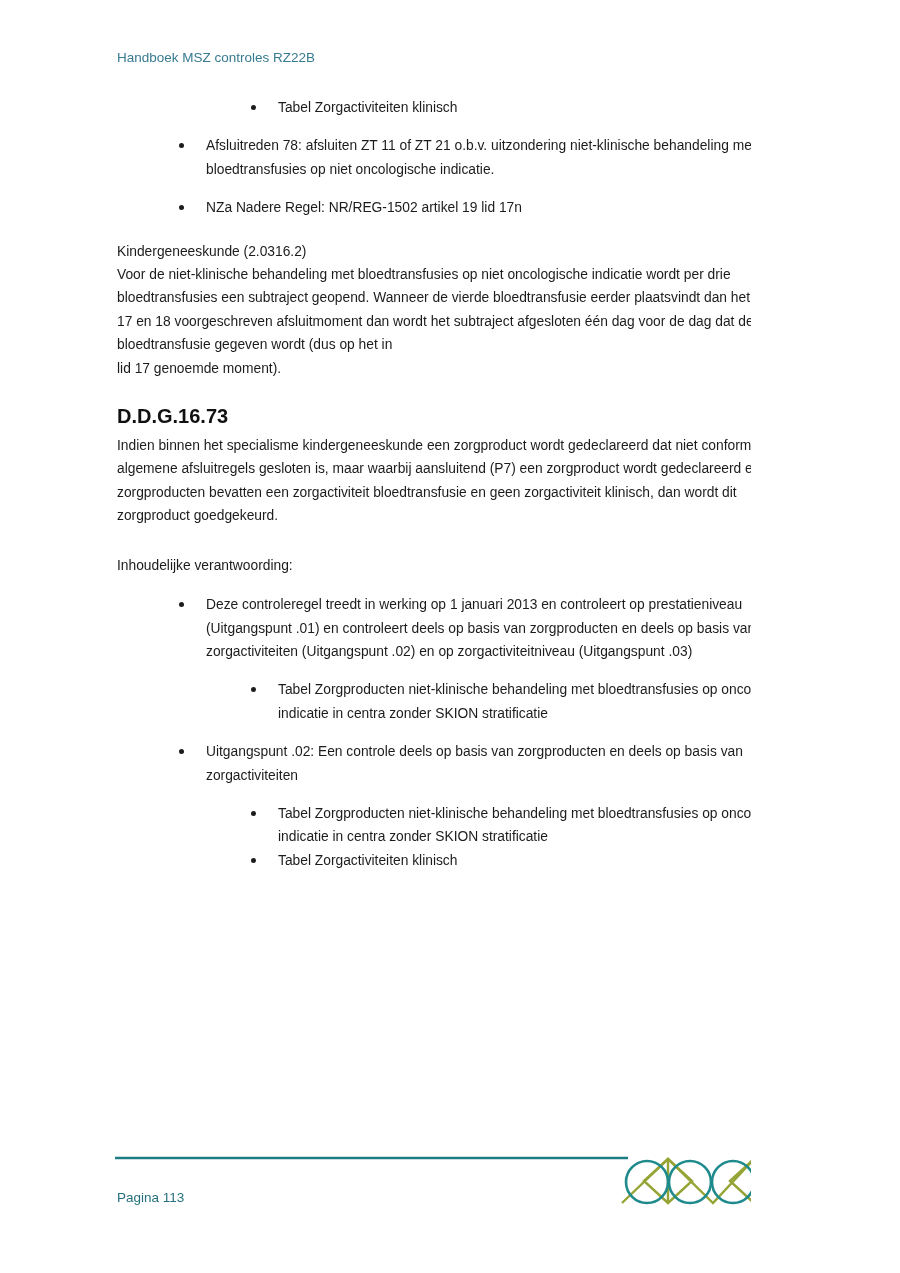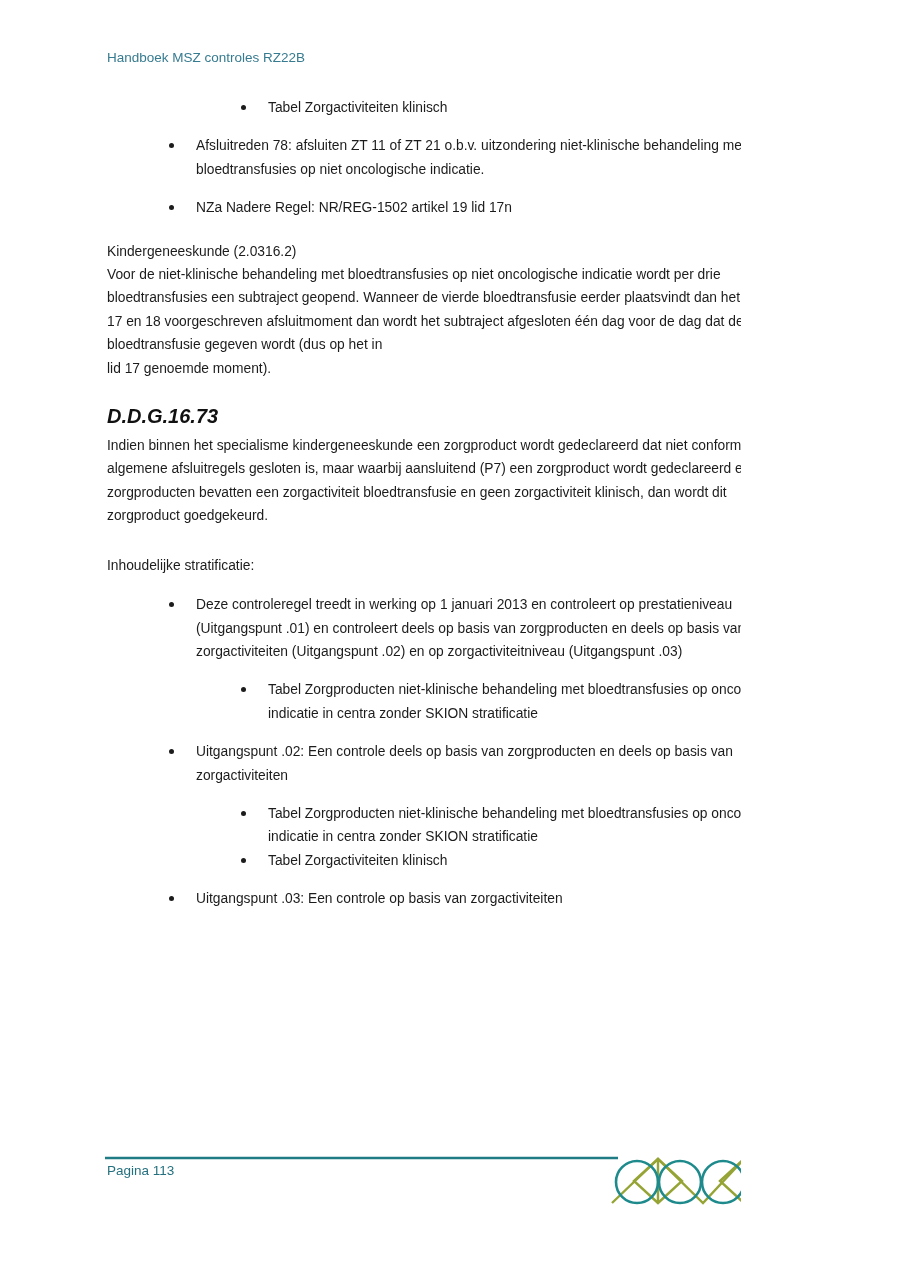--- a/index.html
+++ b/index.html
@@ -6,20 +6,21 @@
   body {
     width: 900px; height: 1273px;
     font-family: "Liberation Sans", sans-serif;
     color: #1c1c1c;
   }
   .page {
     position: relative;
     width: 741px; height: 1273px;
     background: #ffffff;
     overflow: hidden;
+    margin-left: 10px;
   }
   .content {
     position: absolute;
     left: 107px; top: 50px;
     width: 690px;
     font-size: 13.8px;
     line-height: 23.4px;
   }
   .doc-header {
     color: #377b90;
@@ -48,27 +49,26 @@
     margin-top: 20px;
   }
   .prewrap { white-space: pre-line; }
   .section-heading {
     font-size: 20px;
     font-weight: bold;
     line-height: 28px;
     margin-top: 22px;
     margin-bottom: 4px;
     color: #111111;
-    font-style: italic;
   }
   .label-line { margin-top: 26px; margin-bottom: 16px; }
   .bullets-block { margin-top: 0; }
   .footer-pagenum {
     position: absolute;
-    left: 107px; top: 1163px;
+    left: 107px; top: 1190px;
     color: #25707e;
     font-size: 13.5px;
     line-height: 16px;
   }
   .footer-art {
     position: absolute;
     left: 0; top: 1148px;
     width: 900px; height: 70px;
   }
 </style>
@@ -97,21 +97,21 @@
       <span>NZa Nadere Regel: NR/REG-1502 artikel 19 lid 17n</span>
     </div>
 
     <div class="para kinder-heading">Kindergeneeskunde (2.0316.2)</div>
     <div class="para prewrap">Voor de niet-klinische behandeling met bloedtransfusies op niet oncologische indicatie wordt per drie bloedtransfusies een subtraject geopend. Wanneer de vierde bloedtransfusie eerder plaatsvindt dan het in artikel 17 en 18 voorgeschreven afsluitmoment dan wordt het subtraject afgesloten één dag voor de dag dat de vierde bloedtransfusie gegeven wordt (dus op het in
 lid 17 genoemde moment).</div>
 
     <div class="section-heading">D.D.G.16.73</div>
     <div class="para">Indien binnen het specialisme kindergeneeskunde een zorgproduct wordt gedeclareerd dat niet conform de algemene afsluitregels gesloten is, maar waarbij aansluitend (P7) een zorgproduct wordt gedeclareerd en beide zorgproducten bevatten een zorgactiviteit bloedtransfusie en geen zorgactiviteit klinisch, dan wordt dit zorgproduct goedgekeurd.</div>
 
-    <div class="label-line">Inhoudelijke stratificatie:</div>
+    <div class="label-line">Inhoudelijke verantwoording:</div>
 
     <div class="bullets-block">
 
       <div class="li l1">
         <span class="dot"></span>
         <span>Deze controleregel treedt in werking op 1 januari 2013 en controleert op prestatieniveau (Uitgangspunt .01)  en controleert deels op basis van zorgproducten en deels op basis van zorgactiviteiten (Uitgangspunt .02) en op zorgactiviteitniveau (Uitgangspunt .03)</span>
       </div>
 
 
       <div class="li l2">
@@ -128,24 +128,20 @@
         <span class="dot"></span>
         <span>Tabel Zorgproducten niet-klinische behandeling met bloedtransfusies op oncologische indicatie in centra zonder SKION stratificatie</span>
       </div>
 
 
       <div class="li l2">
         <span class="dot"></span>
         <span>Tabel Zorgactiviteiten klinisch</span>
       </div>
 
-      <div class="li l1">
-        <span class="dot"></span>
-        <span>Uitgangspunt .03: Een controle op basis van zorgactiviteiten</span>
-      </div>
 
     </div>
   </div>
 
   <div class="footer-pagenum">Pagina 113</div>
 
   <svg class="footer-art" width="900" height="70" viewBox="0 0 900 70" xmlns="http://www.w3.org/2000/svg">
 
     <line x1="105" y1="10" x2="618" y2="10" stroke="#1f7c84" stroke-width="2.6"></line>
 

